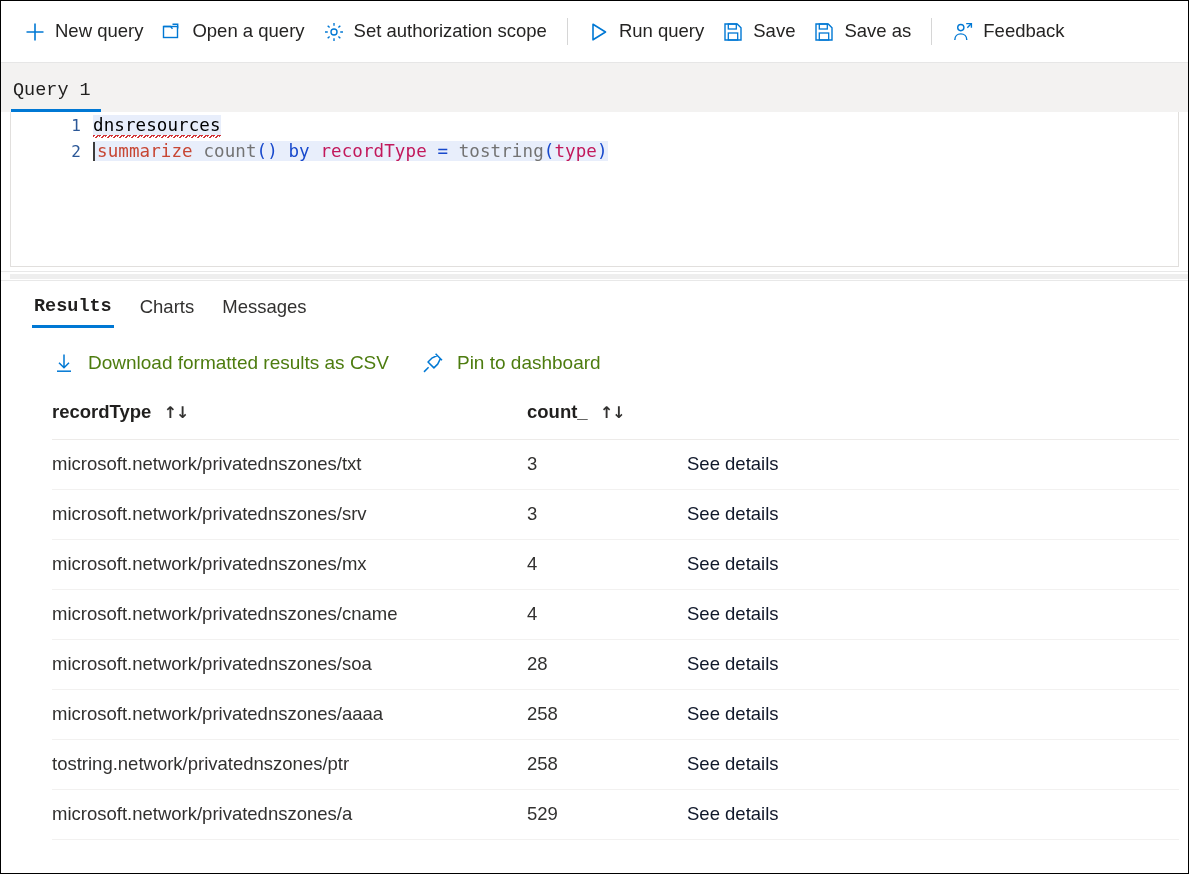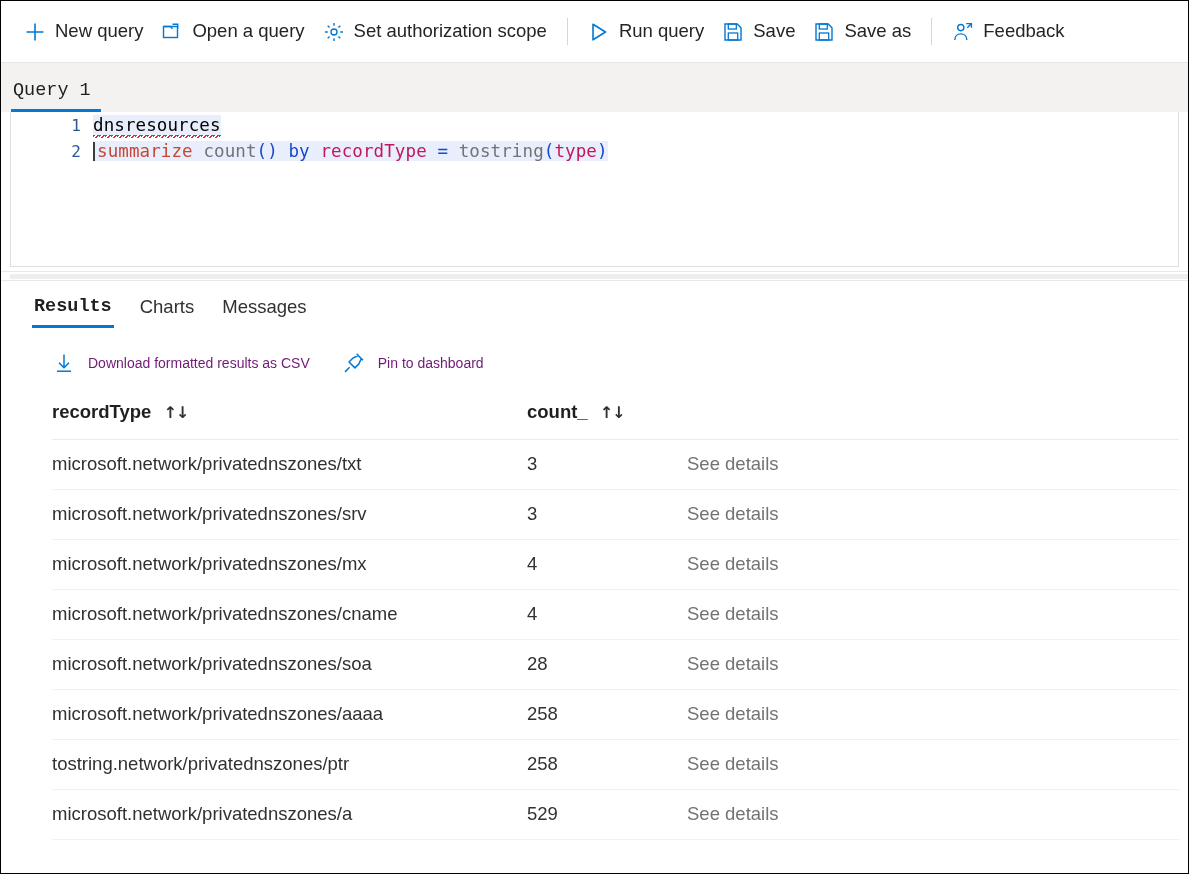--- a/index.html
+++ b/index.html
@@ -197,22 +197,22 @@
     white-space: nowrap;
   }
   .action-icon {
     width: 24px; height: 24px;
     display: inline-flex;
     align-items: center; justify-content: center;
     margin-right: 12px;
     flex: 0 0 auto;
   }
   .action-label {
-    font-size: 14px;
-    color: #701a75;
+    font-size: 19px;
+    color: #4d7c0f;
   }
 
   
   .tbl {
     margin-top: 12px;
     margin-left: 42px;
     margin-right: 9px;
     border-collapse: collapse;
     width: calc(100% - 51px);
     table-layout: fixed;
@@ -239,21 +239,21 @@
     color: #323130;
     padding: 13px 0 14px 0;
     border-bottom: 1px solid #f2f1f0;
     white-space: nowrap;
     margin-left: 11px;
   }
   .col-type  { width: 475px; }
   .col-count { width: 160px; }
   .col-det   { width: auto; }
   .detail-link {
-    color: #737373;
+    color: #0f172a;
     cursor: pointer;
     font-size: 18.5px;
   }
 </style>
 </head>
 <body>
 
 <div id="app">
 
   <div class="toolbar">

